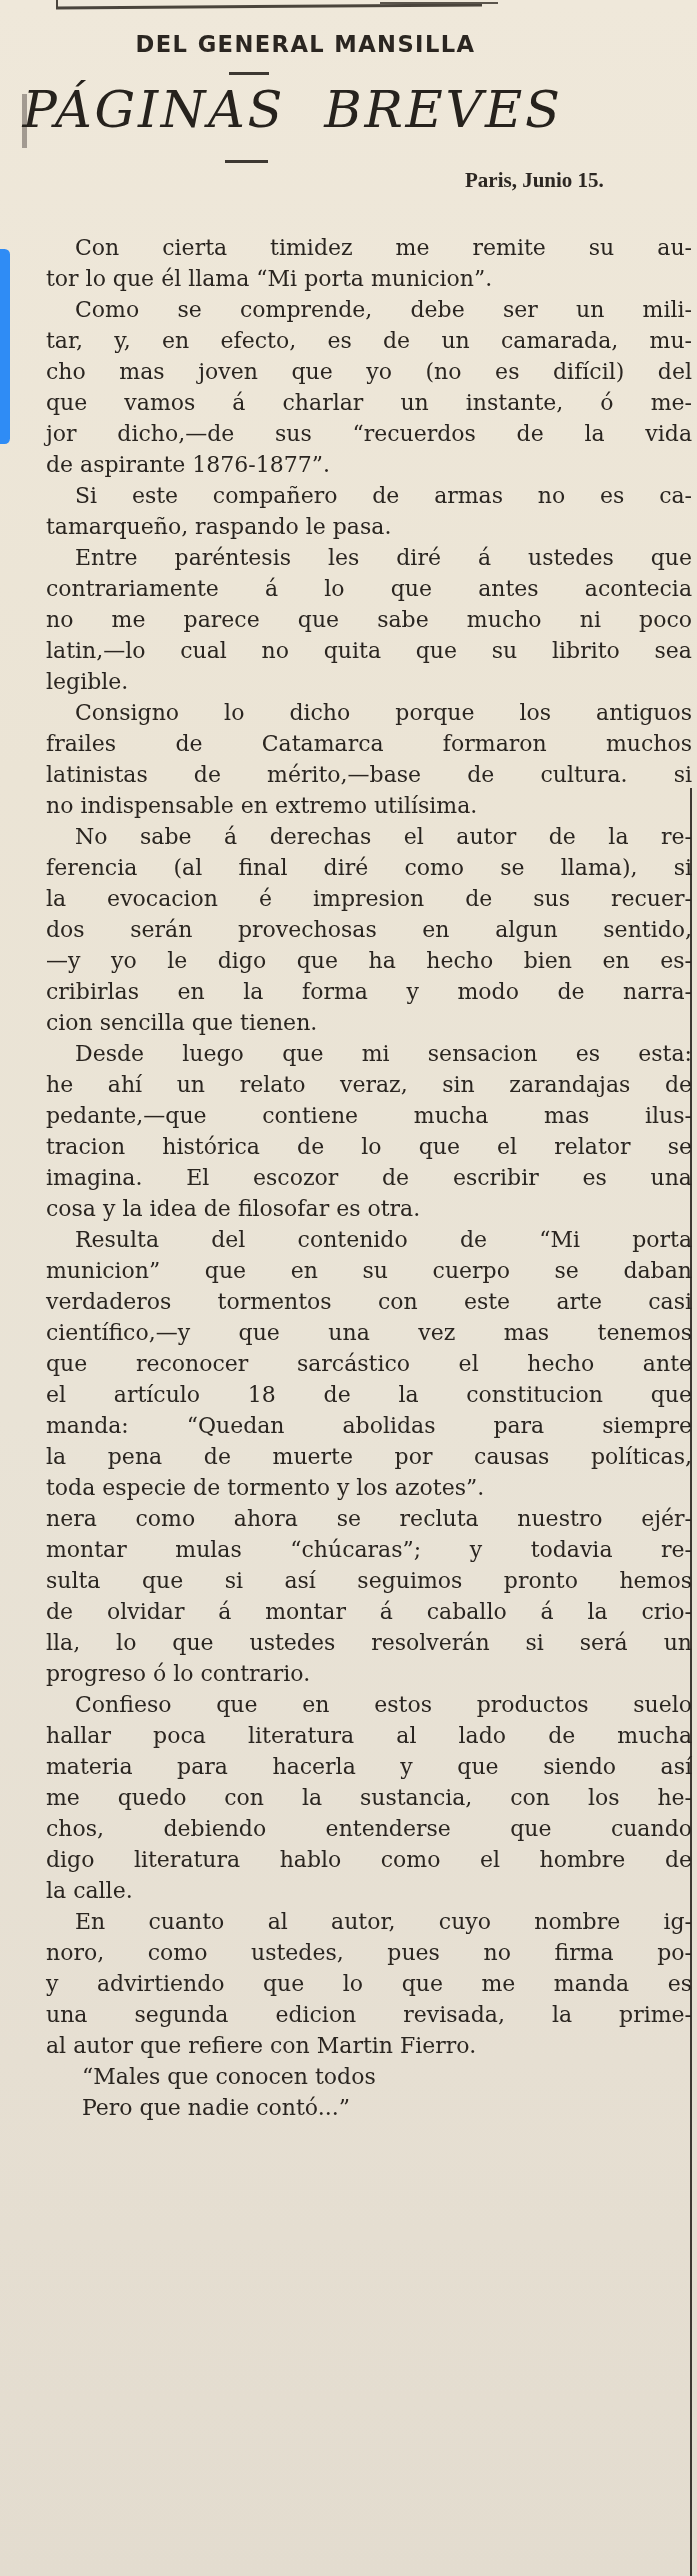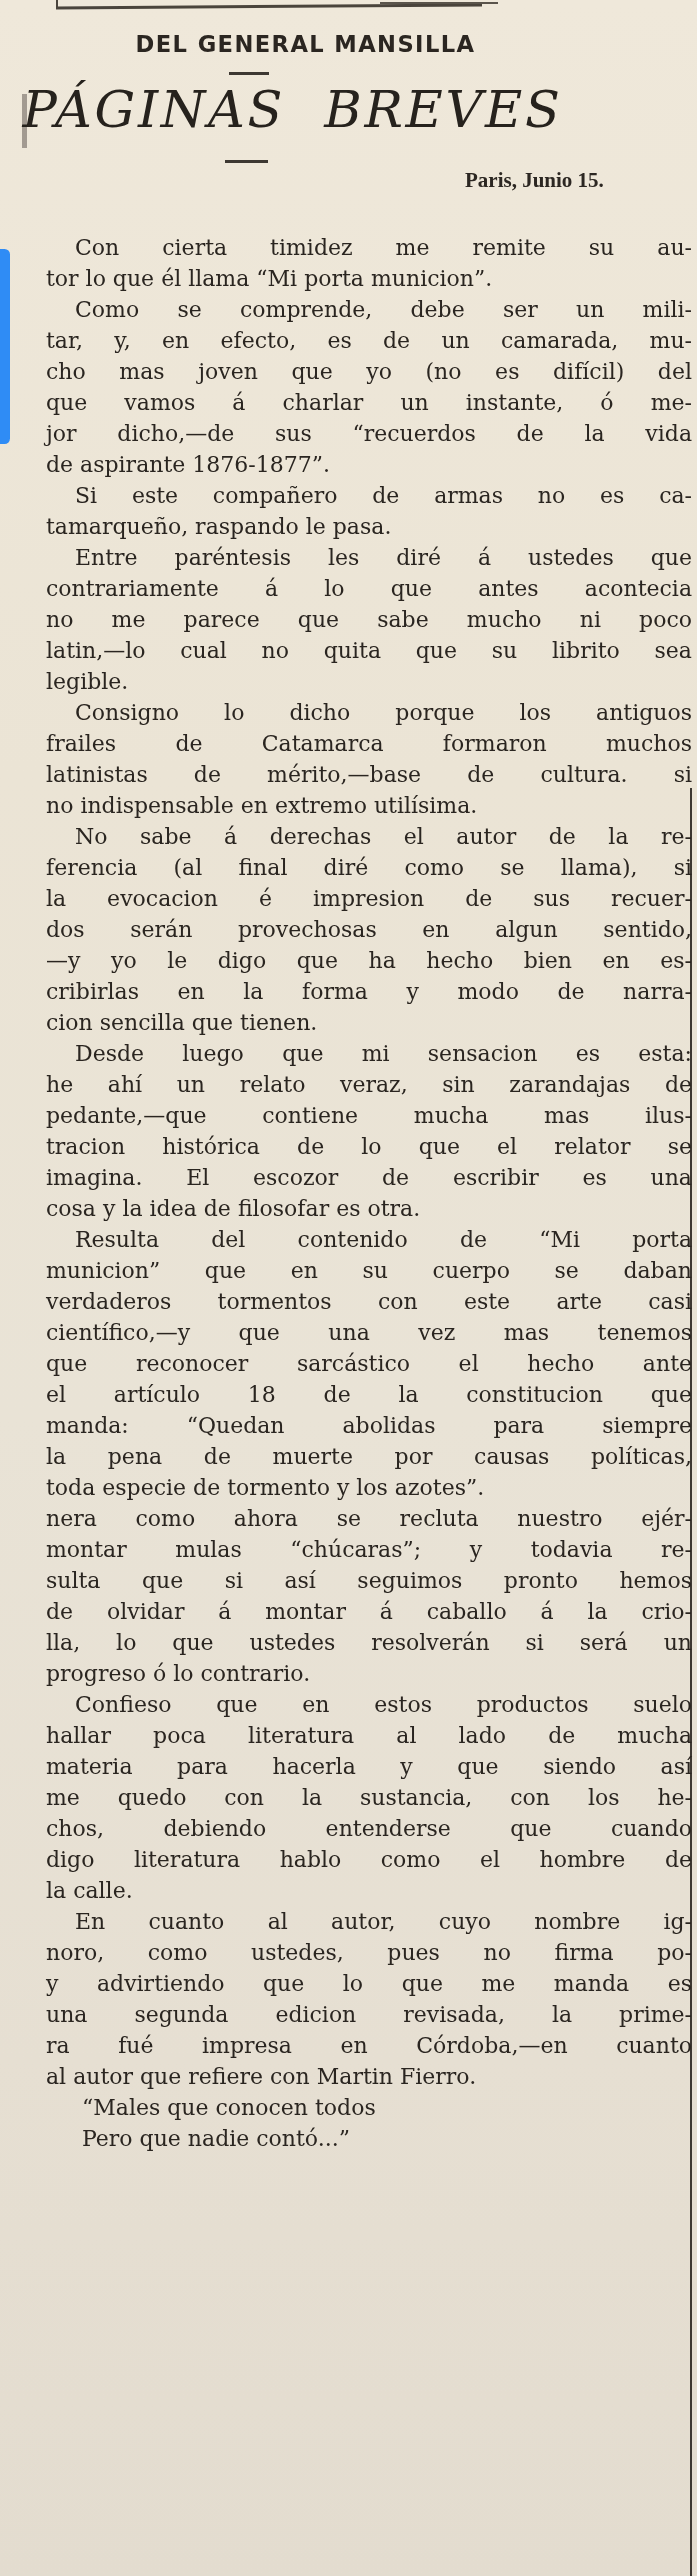--- a/index.html
+++ b/index.html
@@ -131,18 +131,17 @@
     <div class="line">hallar poca literatura al lado de mucha</div>
     <div class="line">materia para hacerla y que siendo así</div>
     <div class="line">me quedo con la sustancia, con los he-</div>
     <div class="line">chos, debiendo entenderse que cuando</div>
     <div class="line">digo literatura hablo como el hombre de</div>
     <div class="line last">la calle.</div>
     <div class="line indent">En cuanto al autor, cuyo nombre ig-</div>
     <div class="line">noro, como ustedes, pues no firma po-</div>
     <div class="line">y advirtiendo que lo que me manda es</div>
     <div class="line">una segunda edicion revisada, la prime-</div>
-    <div class="line">ra fué impresa en Córdoba,—en cuanto</div>
     <div class="line last">al autor que refiere con Martin Fierro.</div>
     <div class="line verse1">“Males que conocen todos</div>
     <div class="line verse2">Pero que nadie contó...”</div>
   </div>
 
 
 </body></html>

